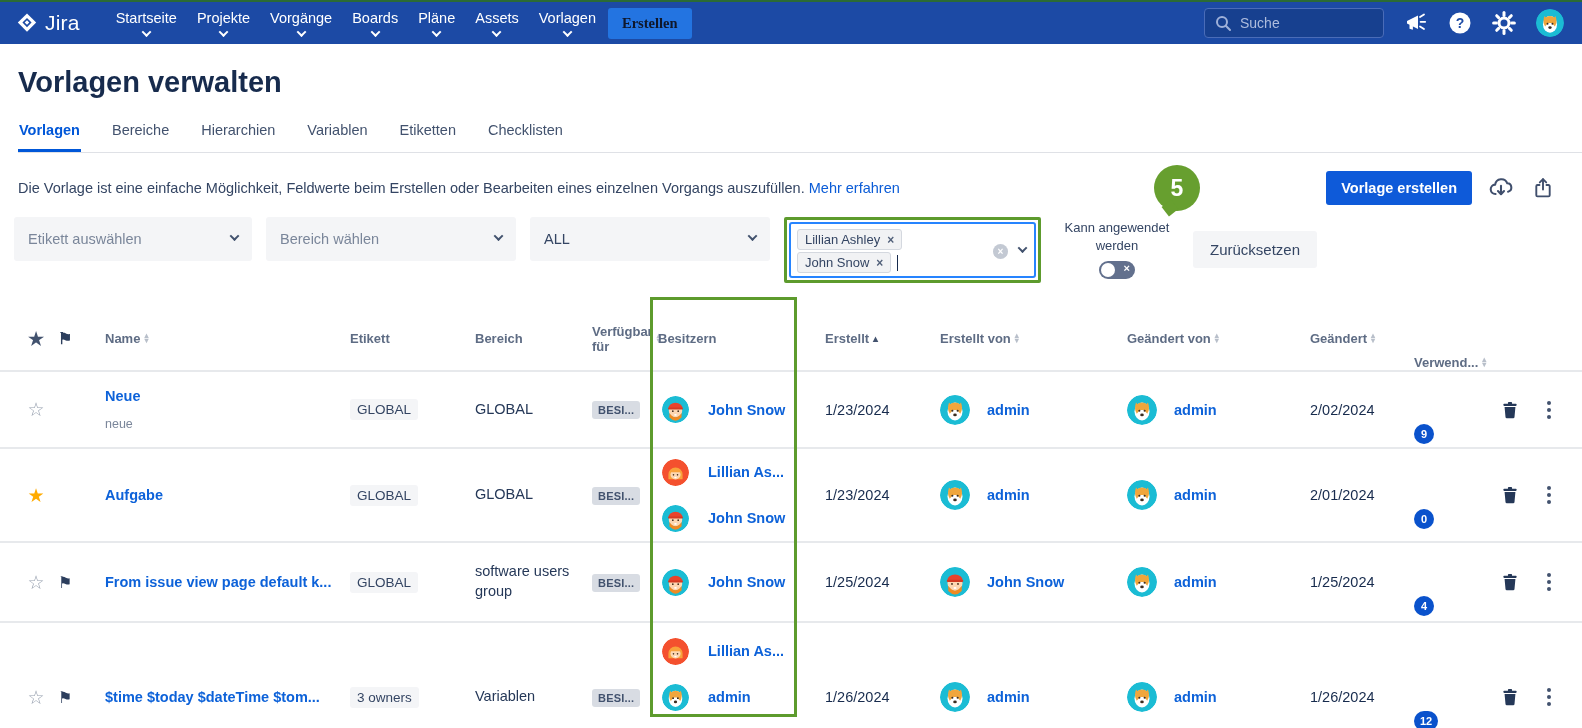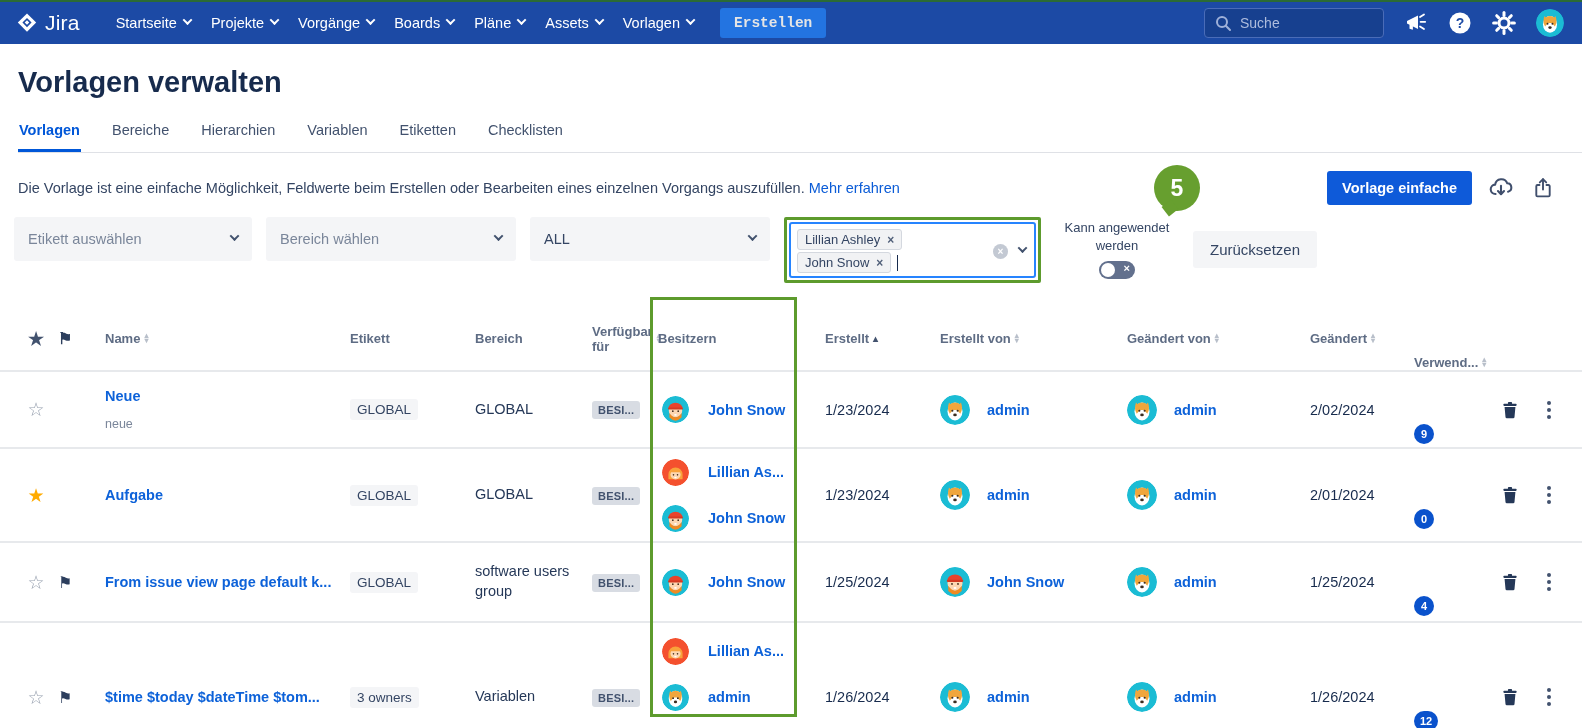--- a/index.html
+++ b/index.html
@@ -6,27 +6,27 @@
   html,body { background:#fff; }
   body { font-family:"Liberation Sans", sans-serif; color:#344563; }
   #canvas { position:relative; width:1582px; height:728px; overflow:hidden; background:#fff; }
 
   
   .navbar { height:44px; background:#1c4aa5; border-top:2px solid #2b6b35;
             display:flex; align-items:center; padding:0 18px 0 16px; }
   .brand { display:flex; align-items:center; gap:7px; margin-right:26px; }
   .brand-name { color:#fff; font-size:21px; font-weight:400; letter-spacing:.2px; }
   .nav-item { display:flex; align-items:center; gap:7px; color:#fff; font-size:14.5px;
-              padding:6px 10px; cursor:pointer; white-space:nowrap; }
+              padding:6px 10px; cursor:pointer; white-space:nowrap;flex-direction:column; }
   .chev { width:7px; height:7px; border-right:2px solid currentColor; border-bottom:2px solid currentColor;
           transform:rotate(45deg) translate(-1px,-1px); display:inline-block; }
   .nav-item .chev { color:#fff; margin-top:-3px; }
-  .btn-create-nav { background:#2374e1; color:#e5e5e5; border:none; font-size:14.5px; font-weight:600;
-                    padding:7px 14px; border-radius:3px; margin-left:16px; cursor:pointer;
-                    font-family:Liberation Mono, monospace; }
+  .btn-create-nav { background:#2374e1; color:#0f172a; border:none; font-size:14.5px; font-weight:600;
+                    padding:7px 14px; border-radius:3px; margin-left:2px; cursor:pointer;
+                    font-family:Liberation Serif, serif; }
   .nav-right { margin-left:auto; display:flex; align-items:center; gap:20px; }
   .nav-search { display:flex; align-items:center; gap:8px; width:180px; height:30px;
                 background:#17408f; border:1px solid #4a6cb8; border-radius:4px; padding:0 9px; }
   .nav-search span { color:#aebcdd; font-size:14px; }
   .nav-ic { width:24px; height:24px; display:flex; align-items:center; justify-content:center; cursor:pointer; }
   .avatar-top { width:28px; height:28px; border-radius:50%; overflow:hidden; cursor:pointer; }
 
   
   .page-title { margin:20px 0 0 18px; font-size:29px; line-height:36px; font-weight:700; color:#172b4d; }
   .tabs { display:flex; gap:30px; margin:22px 0 0 18px; border-bottom:1px solid #dfe1e6;
@@ -232,21 +232,21 @@
     <div class="tab">Etiketten</div>
     <div class="tab">Checklisten</div>
   </div>
 
   <div class="desc-row">
     <div class="desc">
       <span>Die Vorlage ist eine einfache Möglichkeit, Feldwerte beim Erstellen oder Bearbeiten eines einzelnen Vorgangs auszufüllen.</span>
       <a href="#">Mehr erfahren</a>
     </div>
     <div class="desc-actions">
-      <button class="btn-primary">Vorlage einfache</button>
+      <button class="btn-primary">Vorlage erstellen</button>
       <div class="tool-ic">
         <svg width="26" height="26" viewBox="0 0 24 24" fill="none" stroke="#404f6d" stroke-width="1.9" stroke-linecap="round" stroke-linejoin="round">
             <path d="M7 17.5 a4.3 4.3 0 0 1 -.4 -8.6 a5.8 5.8 0 0 1 11.2 -1.2 a3.9 3.9 0 0 1 .7 7.7"></path>
             <line x1="12" y1="10" x2="12" y2="17.5"></line>
             <polyline points="9.2,14.8 12,17.8 14.8,14.8"></polyline>
           </svg>
       </div>
       <div class="tool-ic">
         <svg width="24" height="24" viewBox="0 0 24 24" fill="none" stroke="#404f6d" stroke-width="1.9" stroke-linecap="round" stroke-linejoin="round">
             <path d="M8.5 9 H6.5 a1.2 1.2 0 0 0 -1.2 1.2 v9 a1.2 1.2 0 0 0 1.2 1.2 h11 a1.2 1.2 0 0 0 1.2 -1.2 v-9 a1.2 1.2 0 0 0 -1.2 -1.2 h-2"></path>

